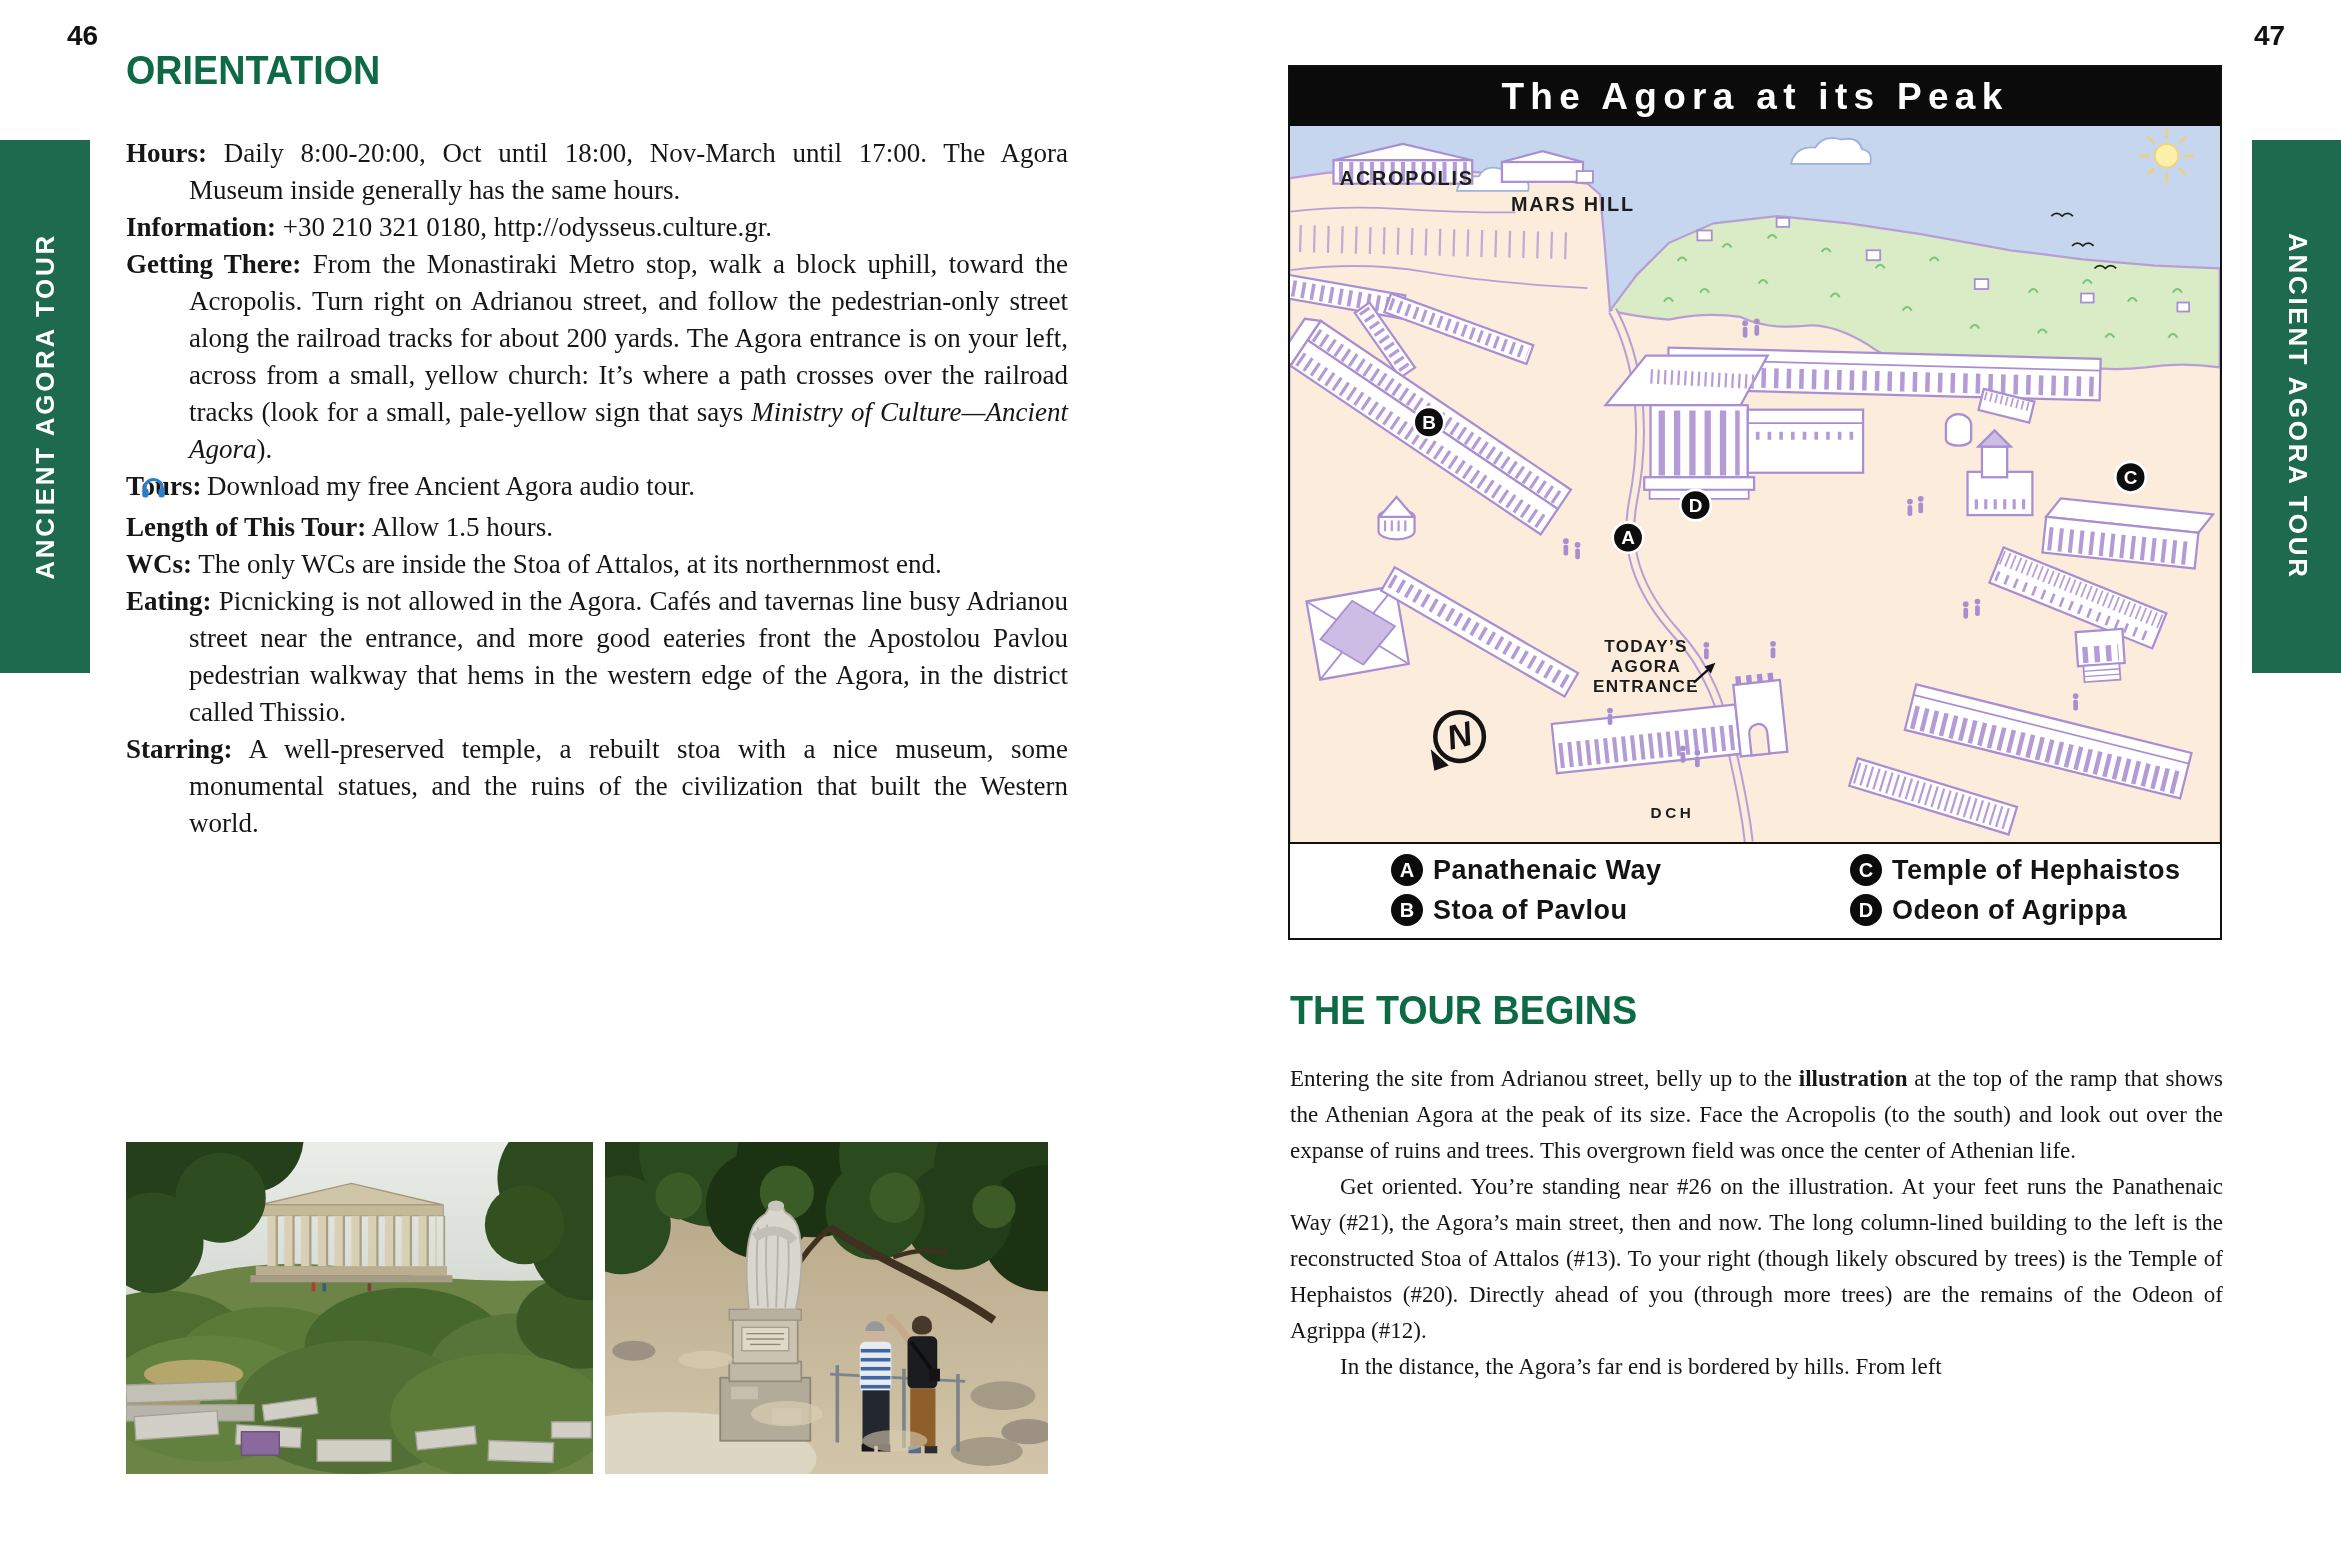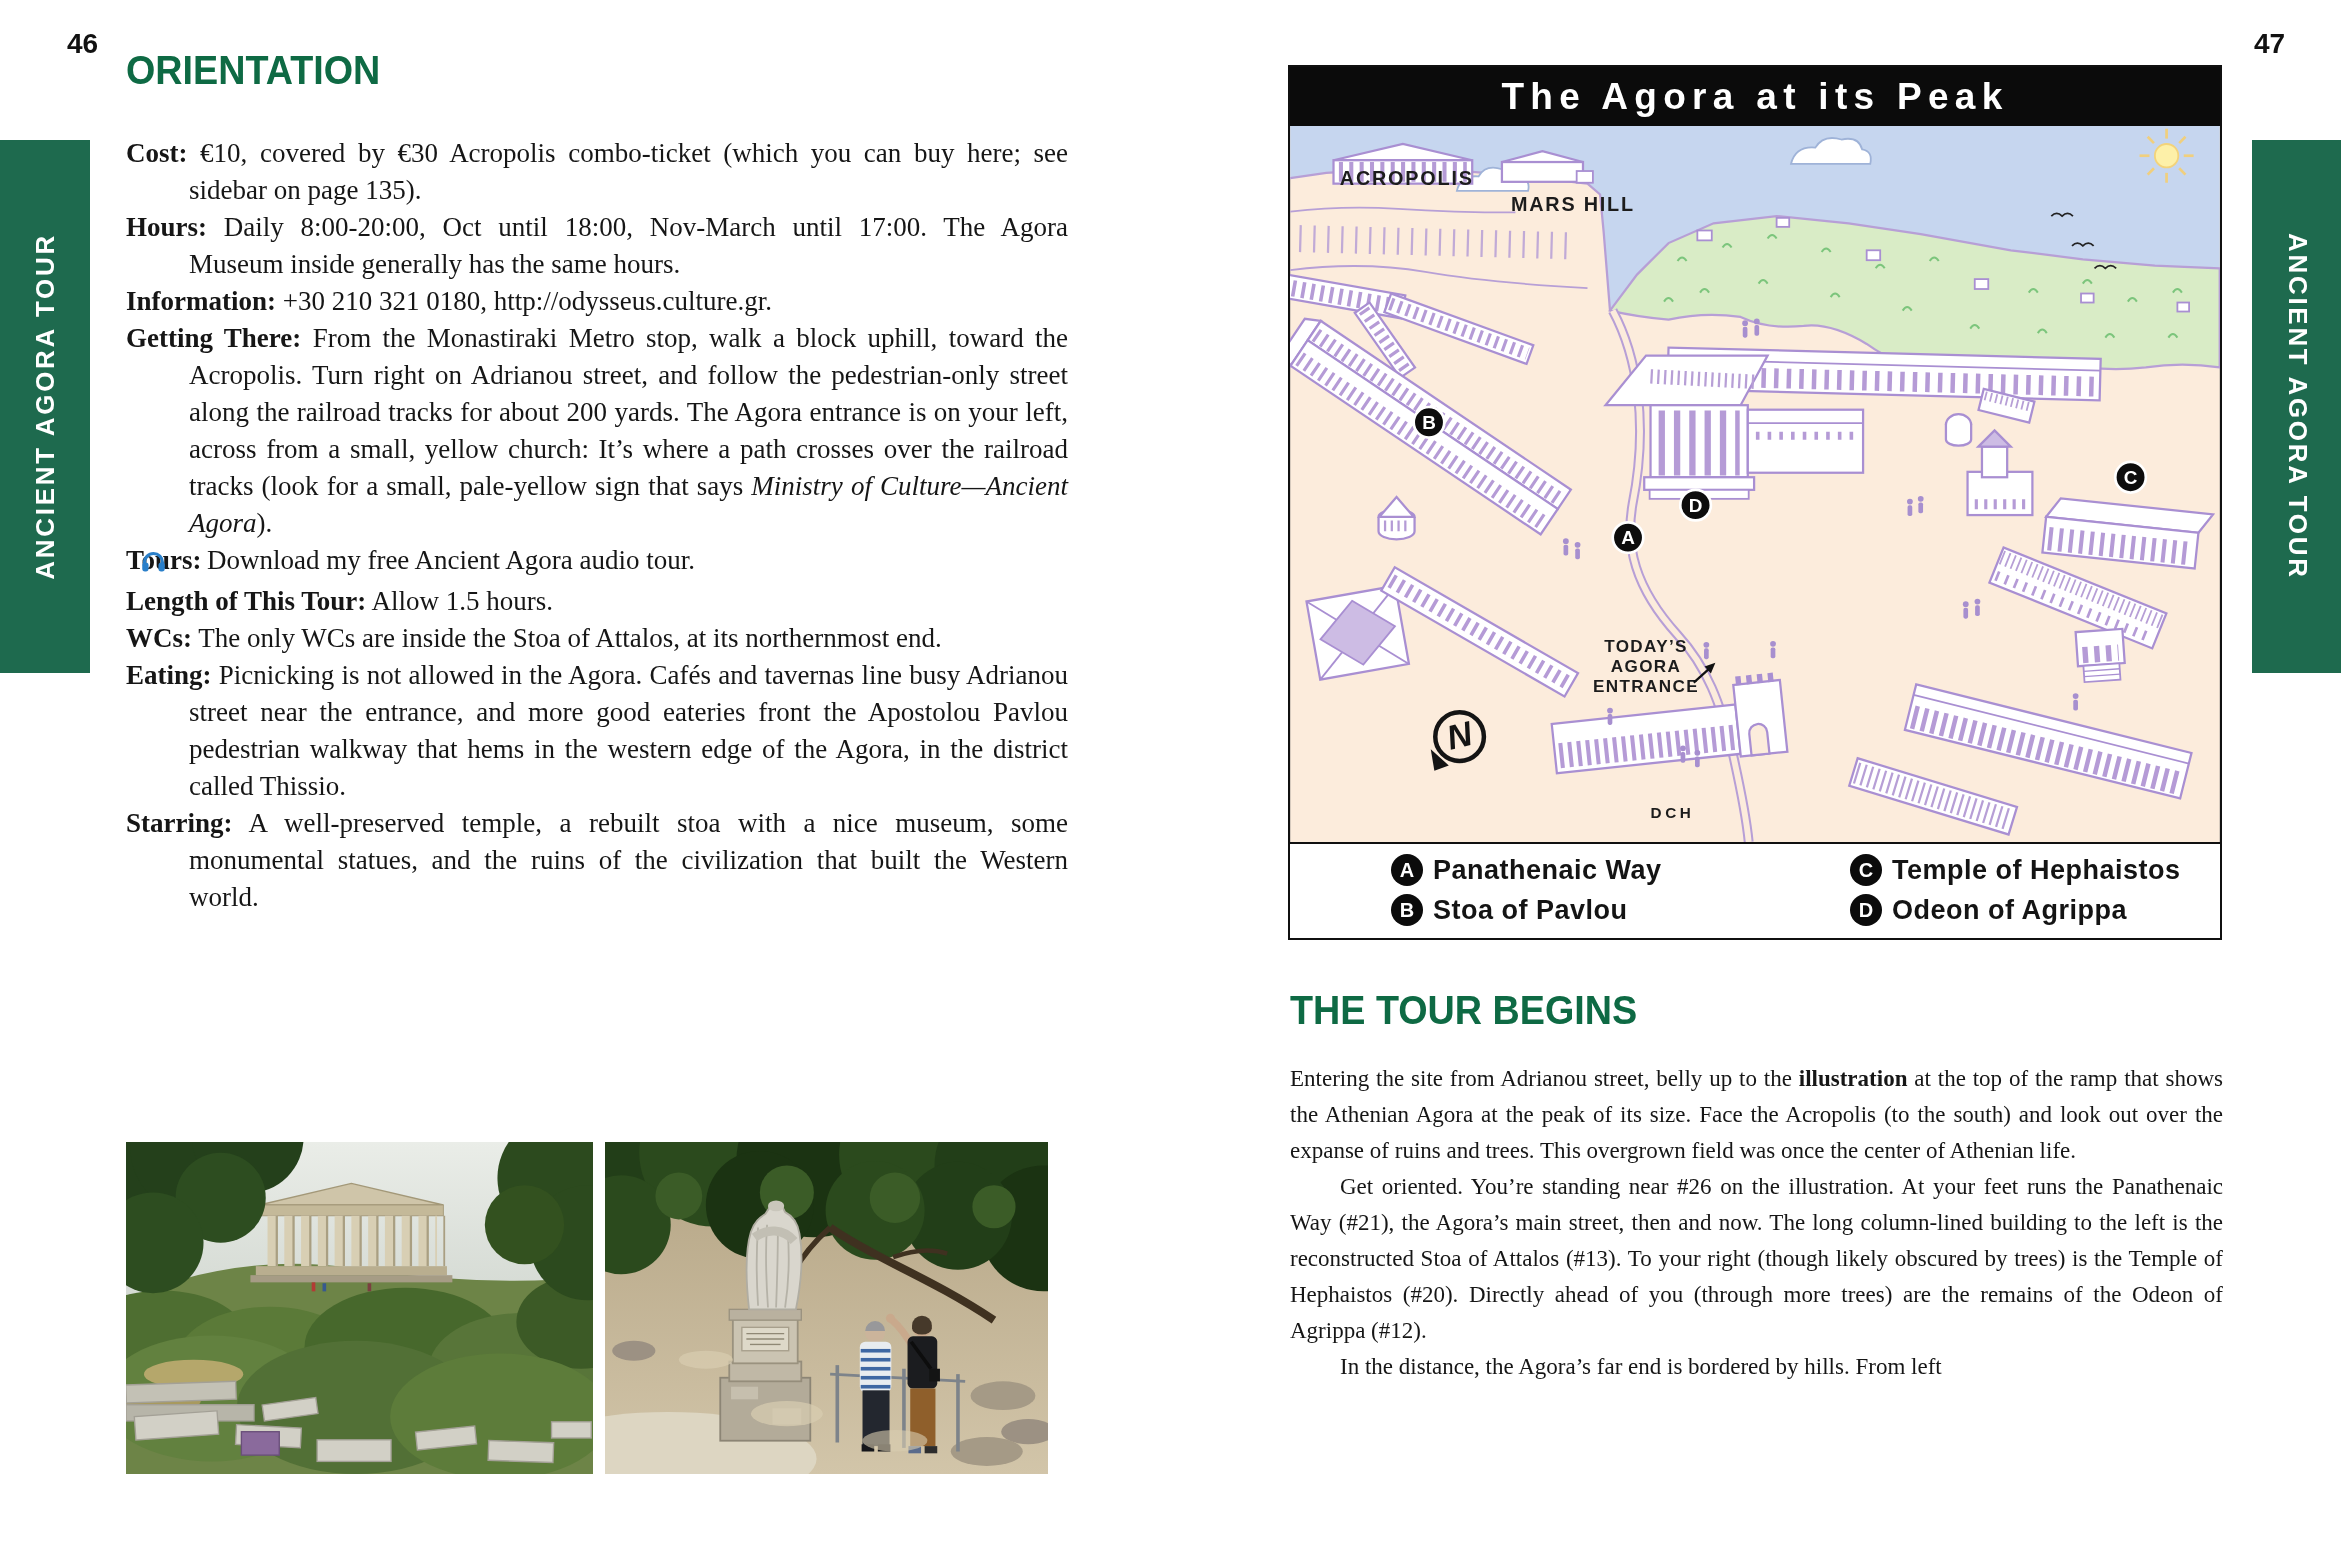--- a/index.html
+++ b/index.html
@@ -1,20 +1,20 @@
 <!DOCTYPE html>
 <html style="font-size:14.4px"><head>
 <meta charset="utf-8">
 <style>
   html,body{margin:0;padding:0;background:#888;}
   .spread{position:relative;width:2342px;height:1561px;background:#ffffff;overflow:hidden;
           font-family:"Liberation Serif",serif;color:#161616;}
 
   
-  .pagenum{position:absolute;top:28px;font:bold 28px "Liberation Sans",sans-serif;color:#111;}
+  .pagenum{position:absolute;top:20px;font:bold 28px "Liberation Sans",sans-serif;color:#111;}
   .pagenum.left{left:67px;}
   .pagenum.right{left:2254px;}
 
   
   .tab{position:absolute;top:140px;width:90px;height:533px;background:#1e6a4e;
        display:flex;align-items:center;justify-content:center;}
   .tab.left{left:0;}
   .tab.right{right:0;}
   .tab span{color:#fff;font:bold 26px "Liberation Sans",sans-serif;letter-spacing:2.7px;
             white-space:nowrap;writing-mode:vertical-rl;}
@@ -73,21 +73,20 @@
   <div class="tab left">
     <span>ANCIENT AGORA TOUR</span>
   </div>
   <div class="tab right">
     <span>ANCIENT AGORA TOUR</span>
   </div>
 
   <h1 class="green-h" id="orientation-heading">ORIENTATION</h1>
 
   <div class="body-col">
-    <p><b>Cost:</b> <span>€10, covered by €30 Acropolis combo-ticket (which you can buy here; see sidebar on page 135).</span></p>
     <p><b>Hours:</b> <span>Daily 8:00-20:00, Oct until 18:00, Nov-March until 17:00. The Agora Museum inside generally has the same hours.</span></p>
     <p><b>Information:</b> <span>+30 210 321 0180, http://odysseus.culture.gr.</span></p>
     <p><b>Getting There:</b> <span>From the Monastiraki Metro stop, walk a block uphill, toward the Acropolis. Turn right on Adrianou street, and follow the pedestrian-only street along the railroad tracks for about 200 yards. The Agora entrance is on your left, across from a small, yellow church: It’s where a path crosses over the railroad tracks (look for a small, pale-yellow sign that says </span><i>Ministry of Culture—Ancient Agora</i><span>).</span></p>
     <p><b>Tours:</b><span class="audio-icon"><svg width="27" height="23.4" viewBox="0 0 30 26">
             <path d="M5,18 v-3 a10,10 0 0 1 20,0 v3" fill="none" stroke="#2a7fc9" stroke-width="3.5"></path>
             <rect x="2.5" y="15" width="7" height="10" rx="3" fill="#2a7fc9"></rect>
             <rect x="20.5" y="15" width="7" height="10" rx="3" fill="#2a7fc9"></rect>
           </svg></span><span>Download my free Ancient Agora audio tour.</span></p>
     <p><b>Length of This Tour:</b> <span>Allow 1.5 hours.</span></p>
     <p><b>WCs:</b> <span>The only WCs are inside the Stoa of Attalos, at its northernmost end.</span></p>

